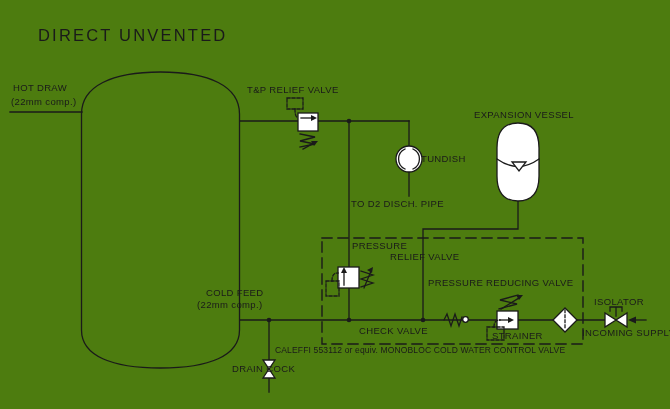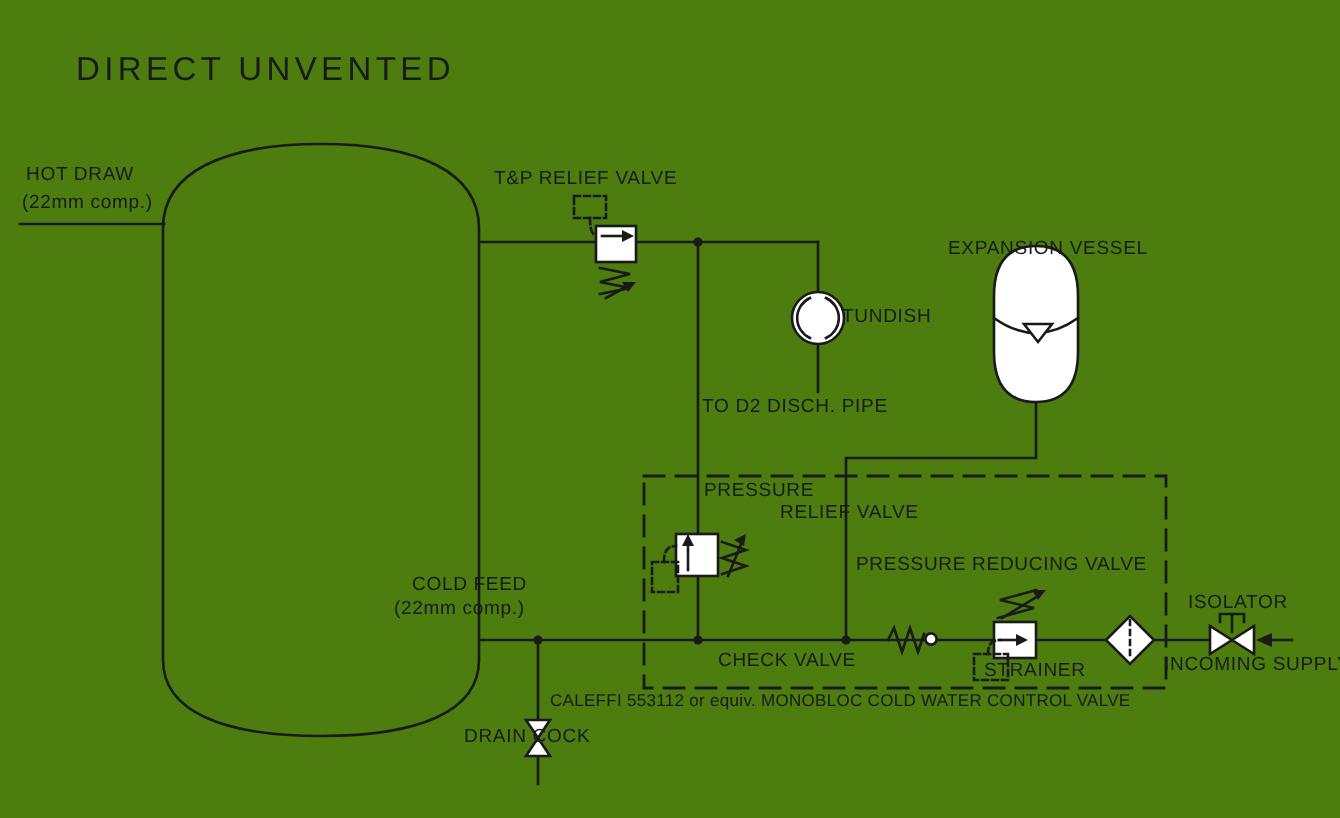--- a/index.html
+++ b/index.html
@@ -122,21 +122,21 @@
 
   <div class="lbl" style="left:13px; top:83px;">HOT DRAW</div>
   <div class="lbl" style="left:11px; top:97px;">(22mm comp.)</div>
 
   <div class="lbl" style="left:247px; top:85px;">T&amp;P RELIEF VALVE</div>
 
   <div class="lbl" style="left:421px; top:154px;">TUNDISH</div>
 
   <div class="lbl" style="left:351px; top:199px;text-align:right;">TO D2 DISCH. PIPE</div>
 
-  <div class="lbl" style="left:474px; top:120px;">EXPANSION VESSEL</div>
+  <div class="lbl" style="left:474px; top:110px;">EXPANSION VESSEL</div>
 
   <div class="lbl" style="left:352px; top:241px;">PRESSURE</div>
   <div class="lbl" style="left:352px; top:252px;padding-left:38px;">RELIEF VALVE</div>
 
   <div class="lbl" style="left:428px; top:278px;">PRESSURE REDUCING VALVE</div>
 
   <div class="lbl" style="left:206px; top:288px;">COLD FEED</div>
   <div class="lbl" style="left:197px; top:300px;">(22mm comp.)</div>
 
   <div class="lbl" style="left:359px; top:326px;">CHECK VALVE</div>

